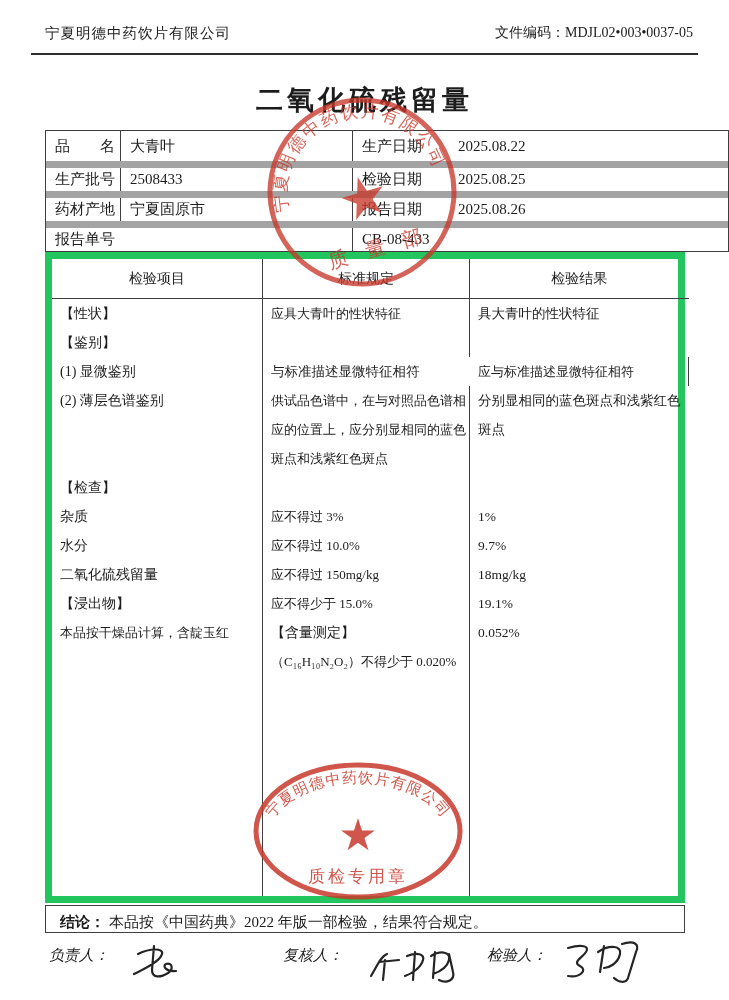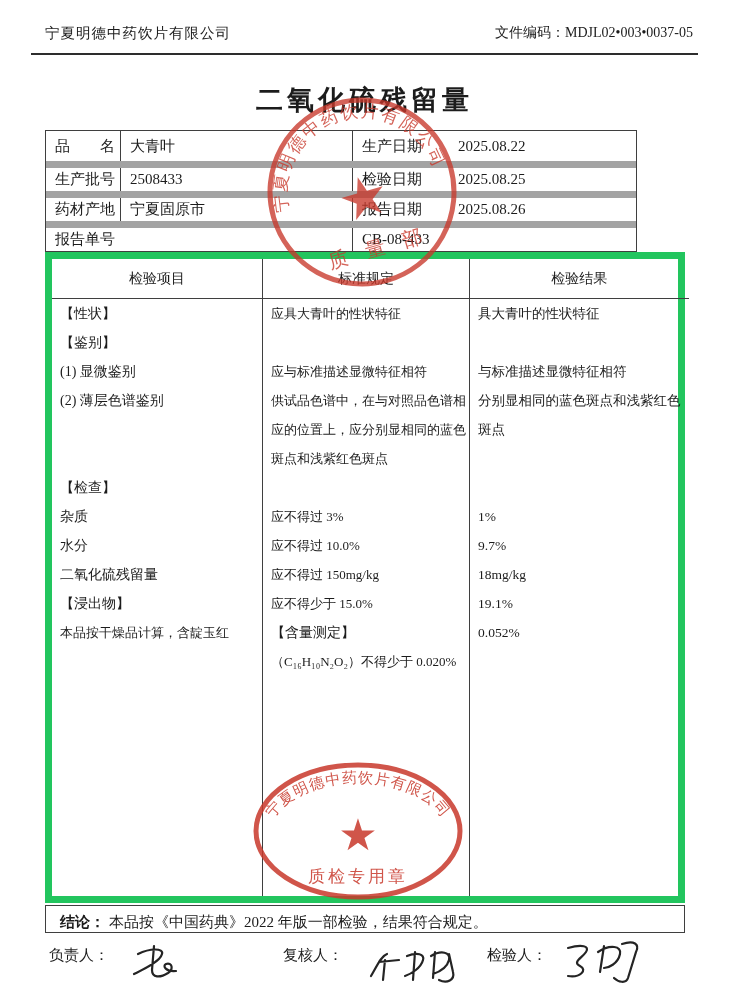--- a/index.html
+++ b/index.html
@@ -13,21 +13,21 @@
   
   .hdr-company{left:45px;top:24px;font-size:14.5px;letter-spacing:1px;}
   .hdr-code{right:36px;top:24px;font-size:14px;}
   .hdr-rule{left:31px;right:31px;top:53px;height:2px;background:#2d2d2d;}
 
   
   .doc-title{left:0;top:82px;width:729px;text-align:center;
     font-size:27px;font-weight:bold;letter-spacing:4px;}
 
   
-  .info-table{left:45px;top:130px;width:592px;height:122px;box-sizing:border-box;
+  .info-table{left:45px;top:130px;width:684px;height:122px;box-sizing:border-box;
     border:1px solid #3f3f3f;display:grid;grid-template-rows:repeat(4,1fr);z-index:1;}
   .info-row{display:grid;grid-template-columns:75px 232px 1fr;border-top:7px solid #a3a3a3;}
   .info-row:first-child{border-top:none;}
   .info-row.span{grid-template-columns:307px 1fr;}
   .i-cell{padding:0 9px;display:flex;align-items:center;font-size:15px;white-space:nowrap;overflow:visible;}
   .i-border-r{border-right:1px solid #3f3f3f;}
   .i-label2{display:inline-block;width:96px;}
 
   
   .spec-table{left:45px;top:252px;width:640px;height:651px;box-sizing:border-box;
@@ -42,21 +42,21 @@
   .s-c2{font-size:13px;}
   .s-c3{font-size:13.5px;}
 
   
   .conclusion{left:45px;top:905px;width:640px;height:28px;box-sizing:border-box;
     border:1px solid #3f3f3f;display:flex;align-items:flex-end;padding:0 14px;font-size:15px;}
   .conclusion b{margin-right:4px;}
 
   
   .sig-row{left:45px;top:938px;width:640px;height:56px;font-size:15px;}
-  .sig-label{position:absolute;top:8px;}
+  .sig-label{position:absolute;top:8px;font-style:italic;}
   .sig-svg{position:absolute;}
 
   
   .stamp{pointer-events:none;z-index:3;}
   .stamp svg text{font-family:"DejaVu Sans",sans-serif;}
 </style>
 </head>
 <body>
 
 <div class="abs hdr-company">宁夏明德中药饮片有限公司</div>
@@ -100,22 +100,22 @@
     <div class="s-head col-r">检验项目</div>
     <div class="s-head col-r">标准规定</div>
     <div class="s-head">检验结果</div>
     <div class="s-cell s-c1 col-r">【性状】</div>
     <div class="s-cell s-c2 col-r">应具大青叶的性状特征</div>
     <div class="s-cell s-c3">具大青叶的性状特征</div>
     <div class="s-cell s-c1 col-r">【鉴别】</div>
     <div class="s-cell s-c2 col-r"></div>
     <div class="s-cell s-c3"></div>
     <div class="s-cell s-c1 col-r">(1) 显微鉴别</div>
+    <div class="s-cell s-c3">与标准描述显微特征相符</div>
     <div class="s-cell s-c2 col-r">应与标准描述显微特征相符</div>
-    <div class="s-cell s-c3">与标准描述显微特征相符</div>
     <div class="s-cell s-c1 col-r">(2) 薄层色谱鉴别</div>
     <div class="s-cell s-c2 col-r">供试品色谱中，在与对照品色谱相</div>
     <div class="s-cell s-c3">分别显相同的蓝色斑点和浅紫红色</div>
     <div class="s-cell s-c1 col-r"></div>
     <div class="s-cell s-c2 col-r">应的位置上，应分别显相同的蓝色</div>
     <div class="s-cell s-c3">斑点</div>
     <div class="s-cell s-c1 col-r"></div>
     <div class="s-cell s-c2 col-r">斑点和浅紫红色斑点</div>
     <div class="s-cell s-c3"></div>
     <div class="s-cell s-c1 col-r">【检查】</div>

